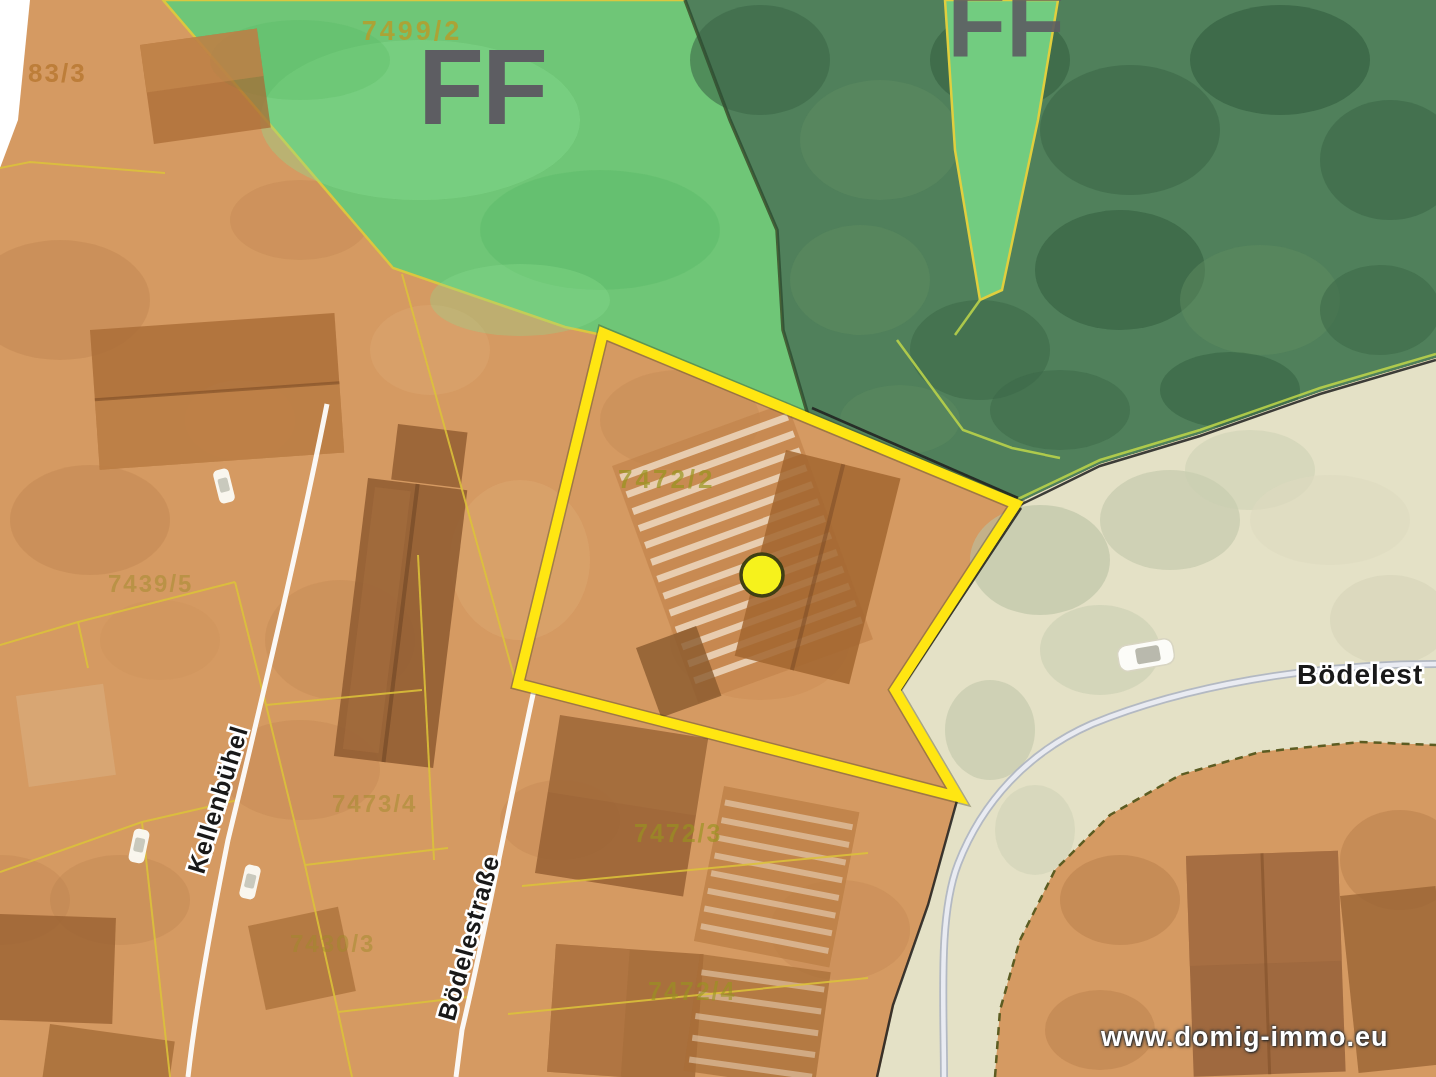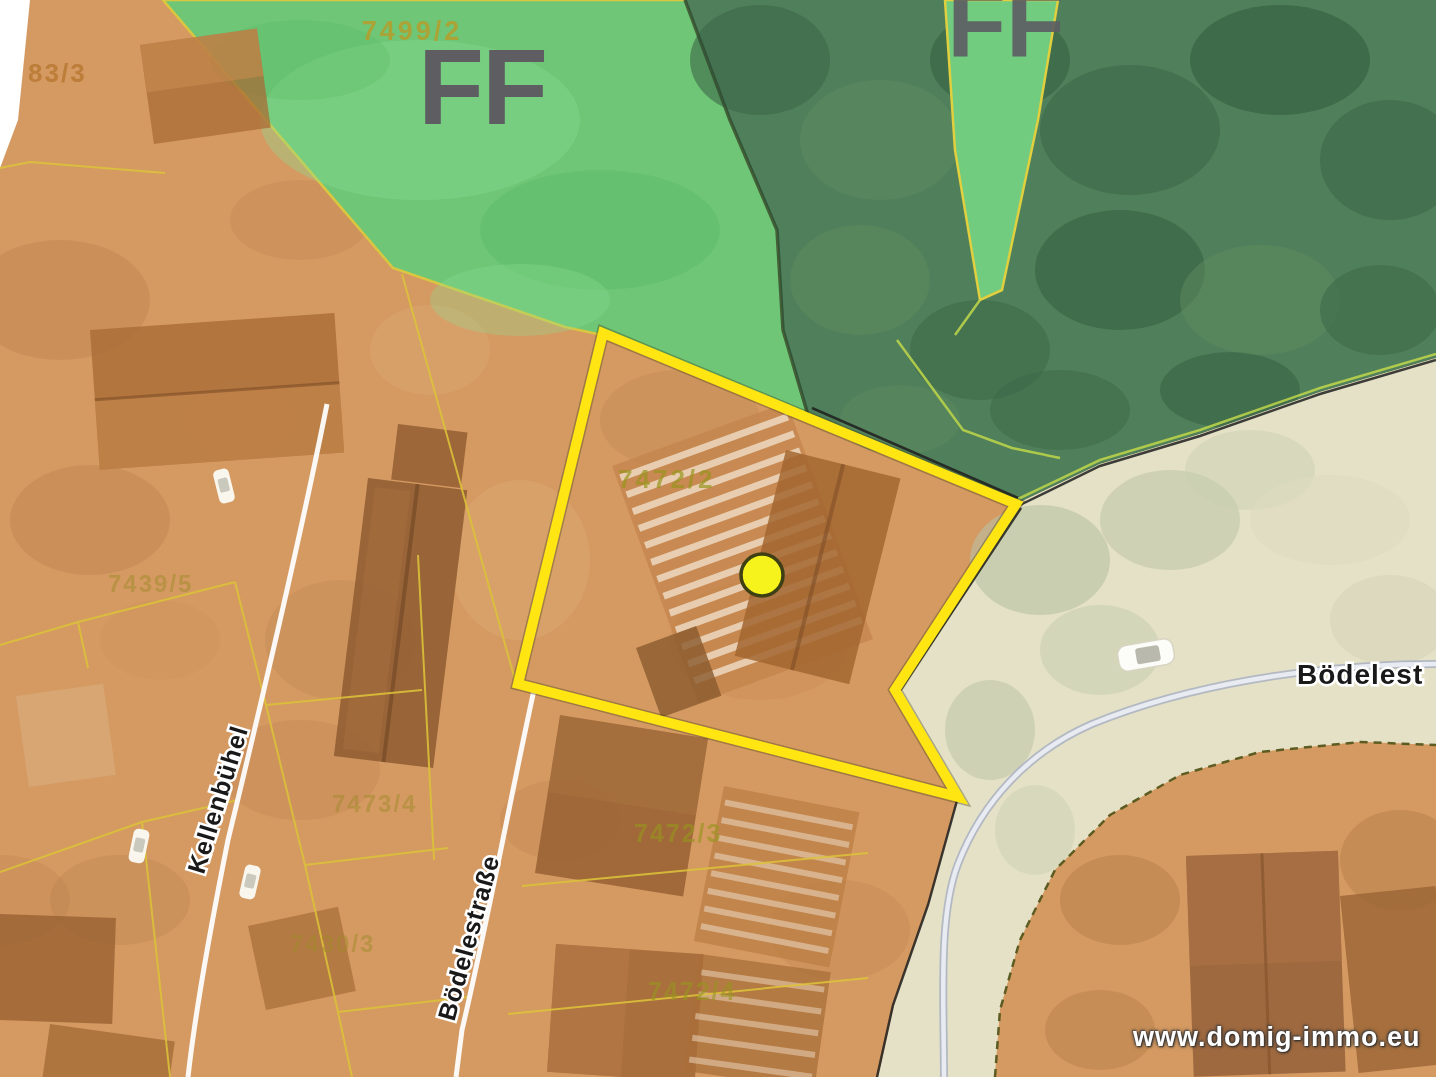--- a/index.html
+++ b/index.html
@@ -2,21 +2,21 @@
 <html><head>
 <meta charset="utf-8">
 <style>
   html,body{margin:0;padding:0;background:#ffffff;}
   .stage{
     position:relative;width:1436px;height:1077px;overflow:hidden;
     font-family:"Liberation Sans","DejaVu Sans",sans-serif;
   }
   .stage svg{position:absolute;left:0;top:0;}
   .watermark{
-    position:absolute;left:1133px;top:1022px;
+    position:absolute;left:1101px;top:1022px;
     font-size:27px;font-weight:700;color:#ffffff;letter-spacing:1px;
     text-shadow:0 0 4px #3a3a3a,1px 1px 2px #222222,-1px -1px 2px #444444;
   }
   text{font-family:"Liberation Sans","DejaVu Sans",sans-serif;}
 </style>
 </head>
 <body>
 
 <div class="stage">
 <svg viewBox="0 0 1436 1077" width="1436" height="1077">

